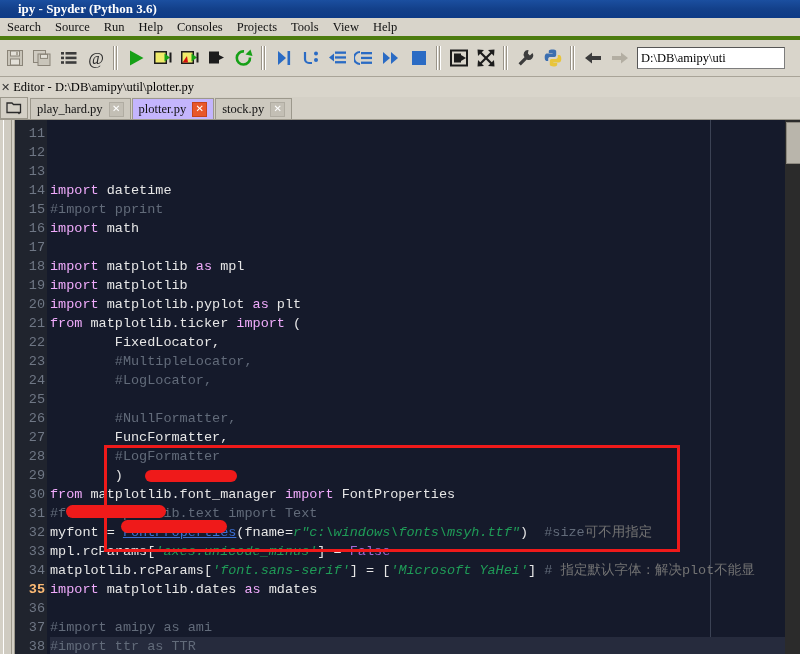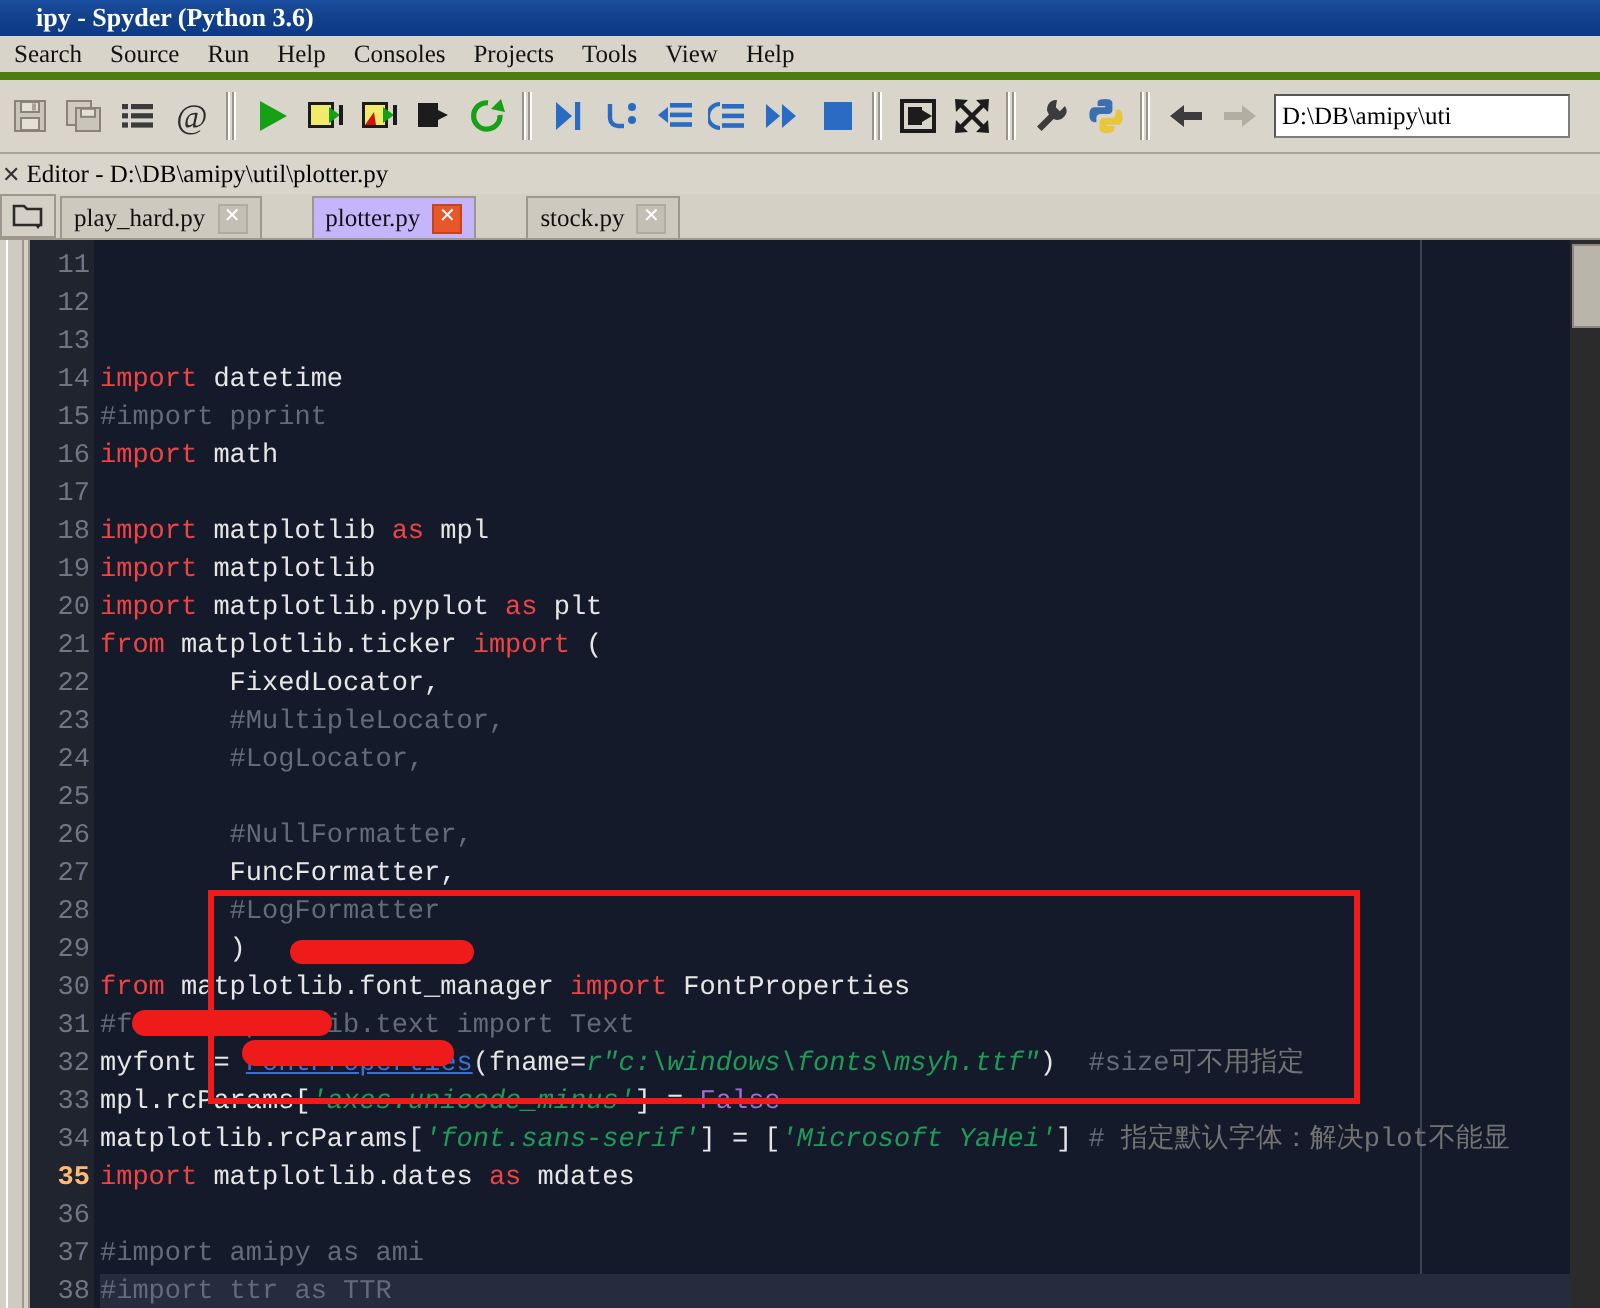--- a/index.html
+++ b/index.html
@@ -93,21 +93,21 @@
   .code{
     flex:1 1 auto;position:relative;background:#151a2b;
     font-family:"Liberation Mono",monospace;font-size:13.5px;line-height:19px;
     padding-top:4px;padding-left:3px;box-sizing:border-box;overflow:hidden;
     white-space:pre;color:#e6e6e6;
   }
   .code .ln{height:19px;white-space:pre;position:relative;}
   .code .ln.cur{background:#262b3d;}
   .edgeline{position:absolute;top:0;bottom:0;left:663px;width:1px;background:#3b4254;}
 
-  .kw{color:#ef4444;}
+  .kw{color:#f0abfc;}
   .cm{color:#626b7a;}
   .str{color:#1f9b57;font-style:italic;}
   .bi{color:#a36bd6;}
   .fn{color:#3c6fd4;text-decoration:underline;}
   .plain{color:#e6e6e6;}
   .cmcn{color:#737373;font-family:Liberation Mono, monospace;font-style:normal;}
 
   
   .vscroll{
     position:absolute;right:0;top:0;width:15px;height:100%;background:#2b2b2b;flex:0 0 auto;
@@ -321,21 +321,21 @@
     <span>Editor - D:\DB\amipy\util\plotter.py</span>
   </div>
 
   <div class="tabstrip">
     <div class="tabbtn">
       <svg width="16" height="14" viewBox="0 0 16 14">
           <path d="M1 2 h5 l1.5 1.5 H14.5 V11.5 H1 Z" fill="none" stroke="#2b2b2b" stroke-width="1.3"></path>
           <polygon points="11.5,11.5 14.5,11.5 13,13.5" fill="#2b2b2b"></polygon>
         </svg>
     </div>
-    <div id="tabs" style="display:flex;align-items:center;gap:24px;">
+    <div id="tabs" style="display:flex;align-items:center;">
         <div class="tab">
           <span>play_hard.py</span>
           <span class="cls">✕</span>
         </div>
         <div class="tab active">
           <span>plotter.py</span>
           <span class="cls">✕</span>
         </div>
         <div class="tab">
           <span>stock.py</span>

